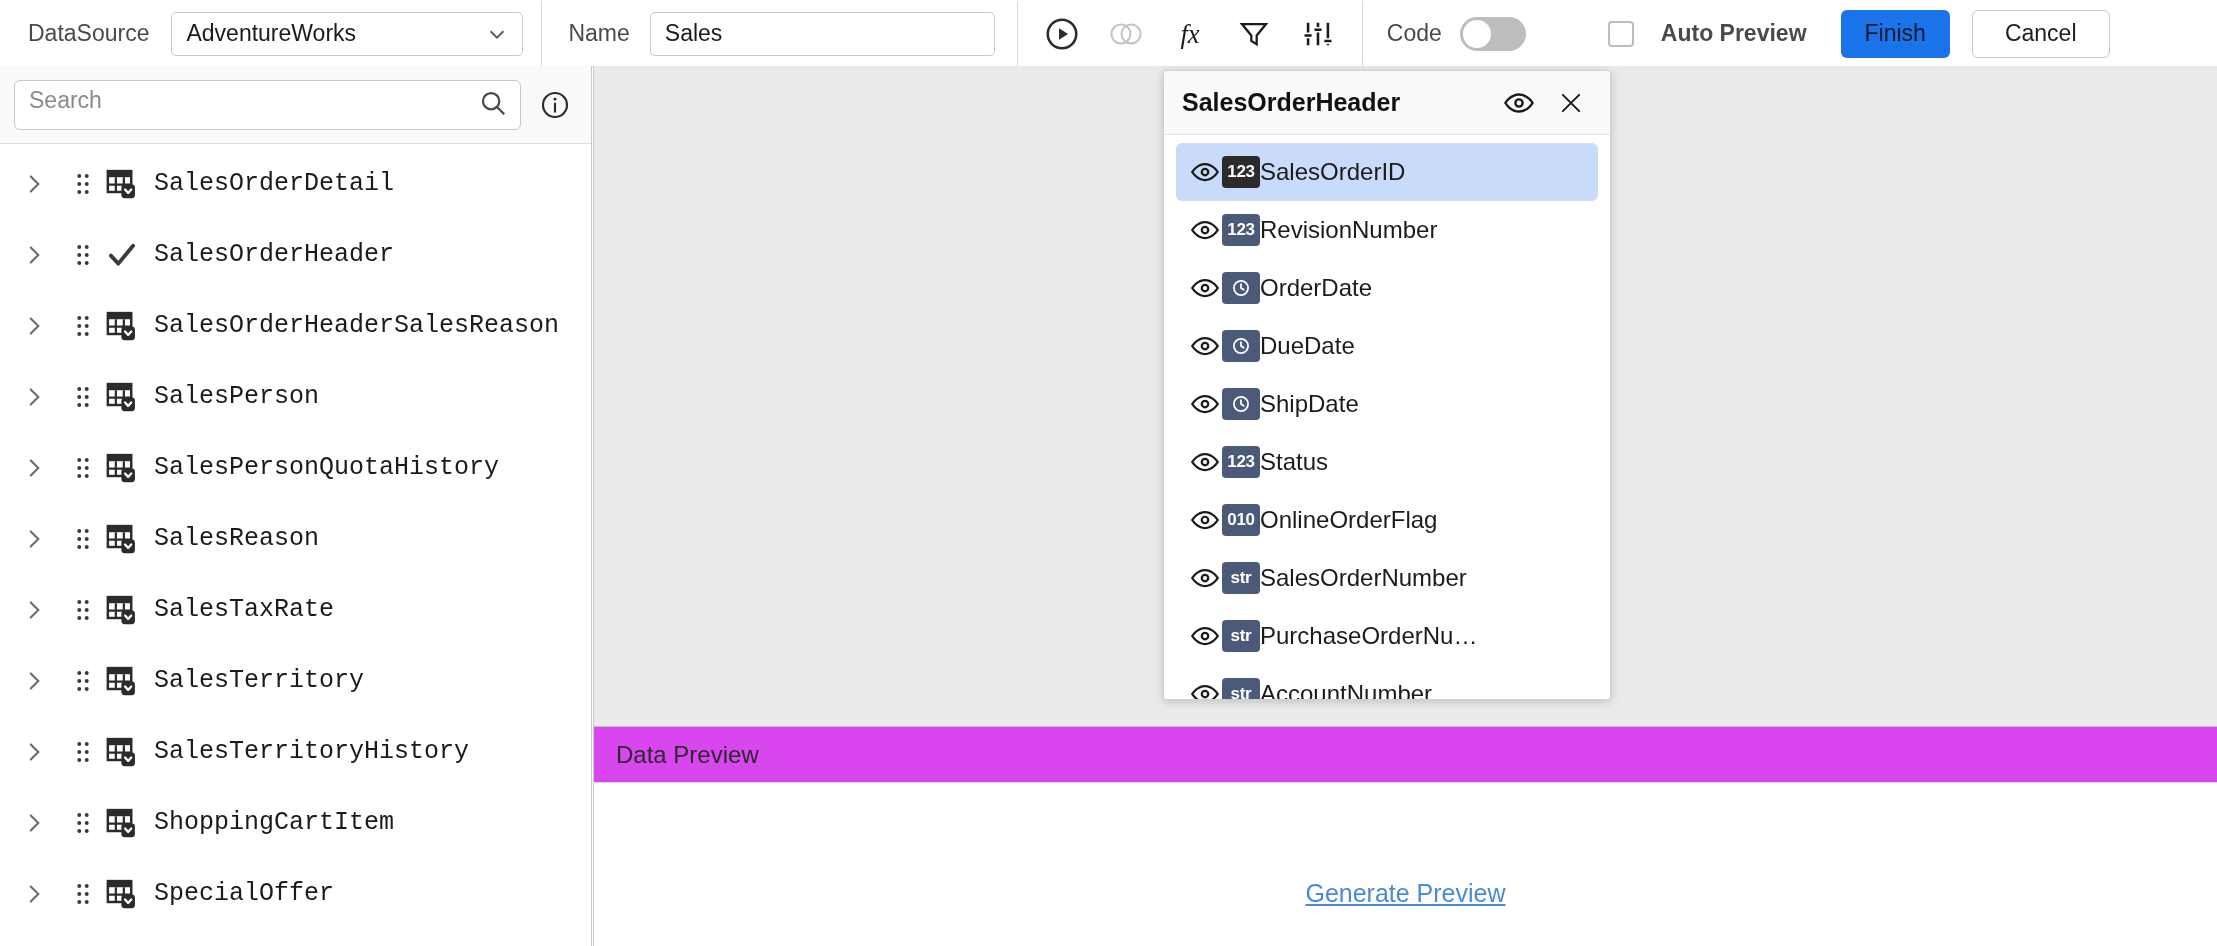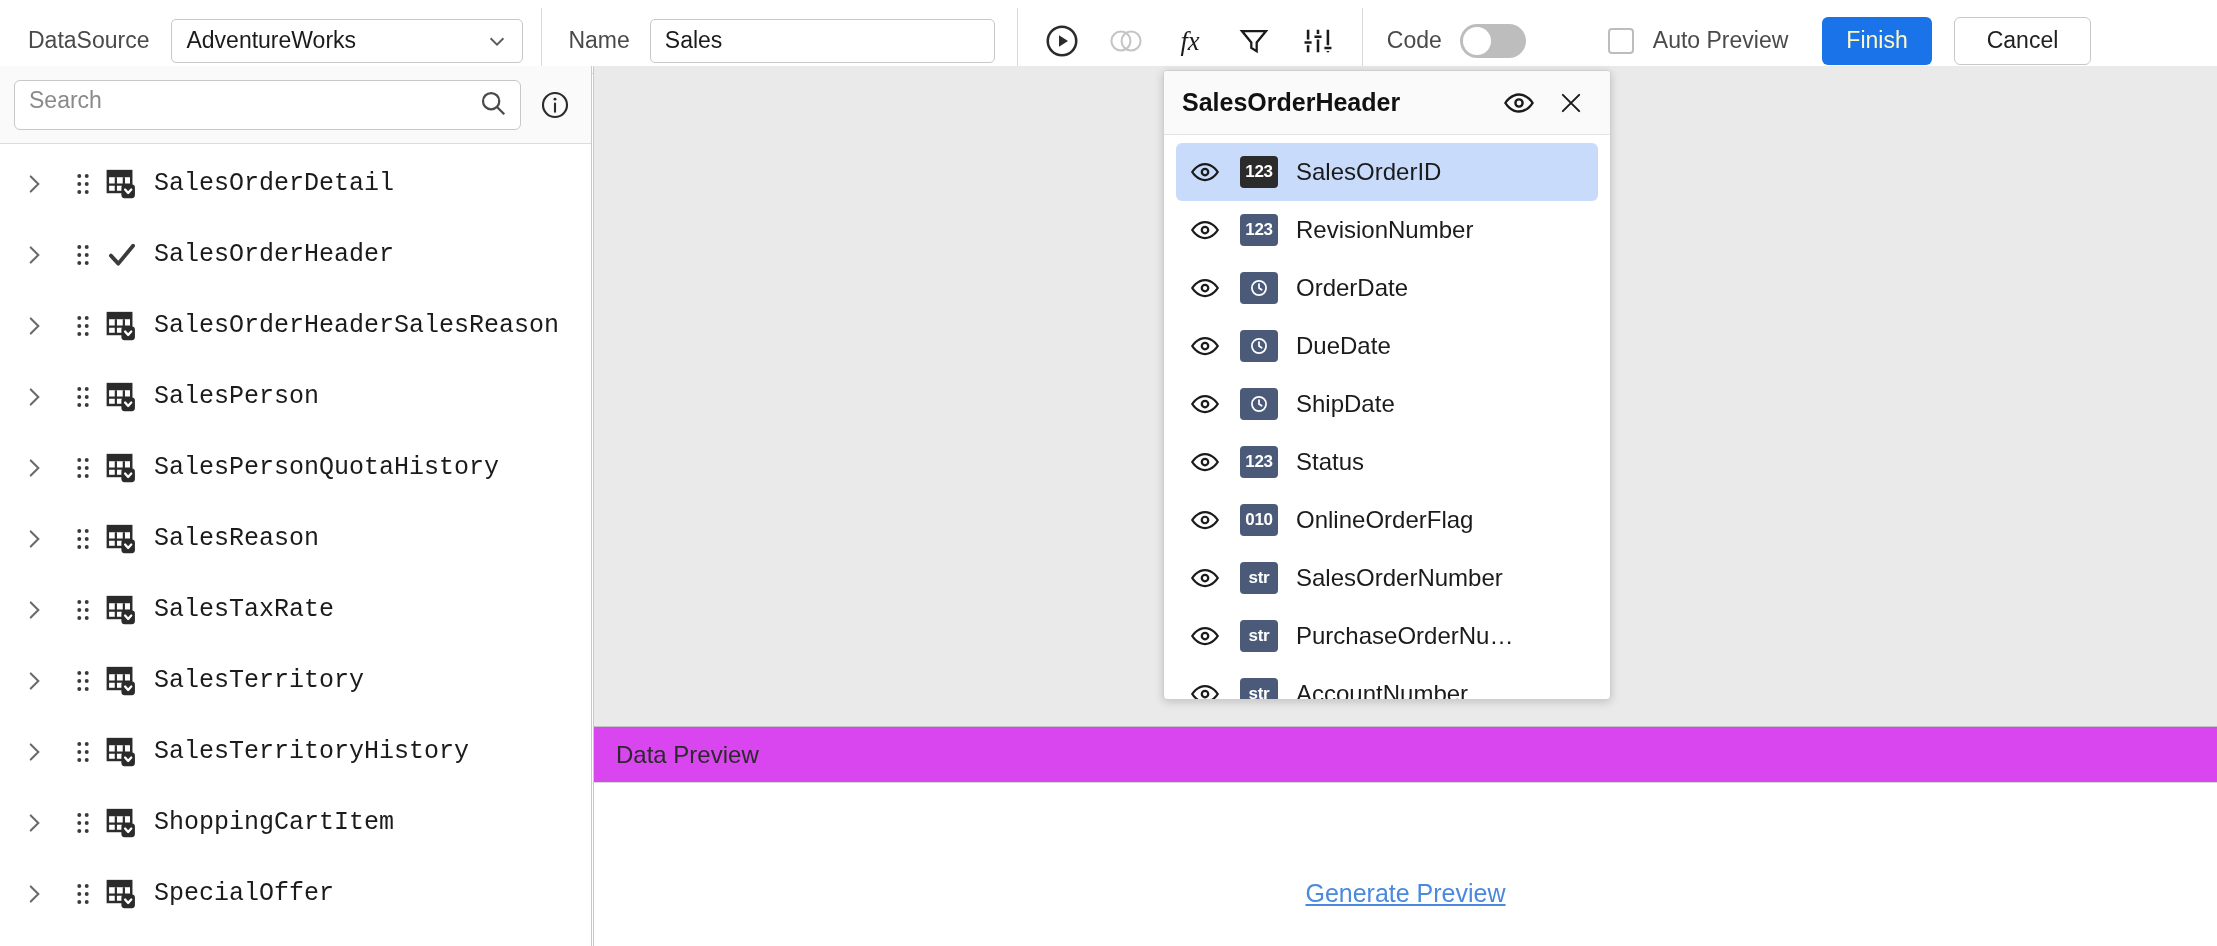--- a/index.html
+++ b/index.html
@@ -6,21 +6,21 @@
   html, body {
     width: 2217px; height: 946px;
     font-family: "Liberation Sans", sans-serif;
     background: #ffffff;
     overflow: hidden;
   }
   .app { position: relative; width: 2217px; height: 946px; background:#fff; }
 
   
   .toolbar {
-    position: absolute; left:0; top:8px; width:2217px; height:66px;
+    position: absolute; left:0; top:1px; width:2217px; height:66px;
     background:#ffffff; border-bottom:1px solid #d6d6d6;
     display:flex; align-items:center;
   }
   .tb-seg { display:flex; align-items:center; height:66px; }
   .tb-divider { width:1px; height:66px; background:#d9d9d9; }
 
   .tb-label {
     font-size:23px; color:#4a4a4a; white-space:nowrap;
   }
   .tb-select {
@@ -49,21 +49,21 @@
   .toggle .knob {
     position:absolute; left:3px; top:3px; width:28px; height:28px;
     border-radius:50%; background:#ffffff;
   }
   .cb-box {
     width:26px; height:26px; border:2px solid #bdbdbd; border-radius:4px;
     background:#fff; cursor:pointer;
   }
   .btn-primary {
     height:48px; padding:0 24px; border:none; border-radius:6px;
-    background:#1a73e8; color:#fef9c3; font-size:23px; cursor:pointer;
+    background:#1a73e8; color:#0f172a; font-size:23px; cursor:pointer;
     font-family:"Liberation Sans", sans-serif;
     display:flex; align-items:center; justify-content:center;
   }
   .btn-secondary {
     height:48px; padding:0 32px; border:1px solid #c8c8c8; border-radius:6px;
     background:#fff; color:#202020; font-size:23px; cursor:pointer;
     font-family:"Liberation Sans", sans-serif;
     display:flex; align-items:center; justify-content:center;
   }
 
@@ -119,21 +119,21 @@
   }
   .fp-header {
     height:64px; background:#fafafa; display:flex; align-items:center;
     padding:0 18px; gap:10px; flex:0 0 auto;
     border-bottom:1px solid #e2e2e2;
   }
   .fp-title { flex:1; font-size:25px; font-weight:bold; color:#111; }
   .fp-hbtn { width:42px; height:42px; display:flex; align-items:center; justify-content:center; cursor:pointer; }
   .fp-list { flex:1; overflow:hidden; padding:8px 12px 0 12px; }
   .fp-row {
-    height:58px; display:flex; align-items:center; gap:18px;
+    height:58px; display:flex; align-items:center; 
     padding:0 12px; border-radius:6px; cursor:pointer;
   }
   .fp-row.selected { background:#c9dbfa; }
   .fp-eye { width:34px; display:flex; align-items:center; justify-content:center; }
   .badge {
     width:38px; height:32px; border-radius:4px; background:#4a5a78;
     color:#ffffff; font-size:17px; font-weight:bold;
     display:flex; align-items:center; justify-content:center;
     font-family:"Liberation Sans", sans-serif; letter-spacing:-0.3px;
     flex:0 0 auto;
@@ -219,21 +219,21 @@
 
     <div class="tb-divider"></div>
 
     <div class="tb-seg" style="padding:0 24px; gap:18px;justify-content:space-between;">
       <span class="tb-label">Code</span>
       <div class="toggle">
         <div class="knob"></div>
       </div>
     </div>
 
-    <div class="tb-seg" style="margin-left:58px; gap:19px;">
+    <div class="tb-seg" style="margin-left:58px; gap:27px;font-weight:bold;">
       <div class="cb-box"></div>
       <span class="tb-label">Auto Preview</span>
     </div>
 
     <div class="tb-seg" style="margin-left:34px; gap:22px; padding-right:28px;">
       <button class="btn-primary">Finish</button>
       <button class="btn-secondary">Cancel</button>
     </div>
   </div>
 

